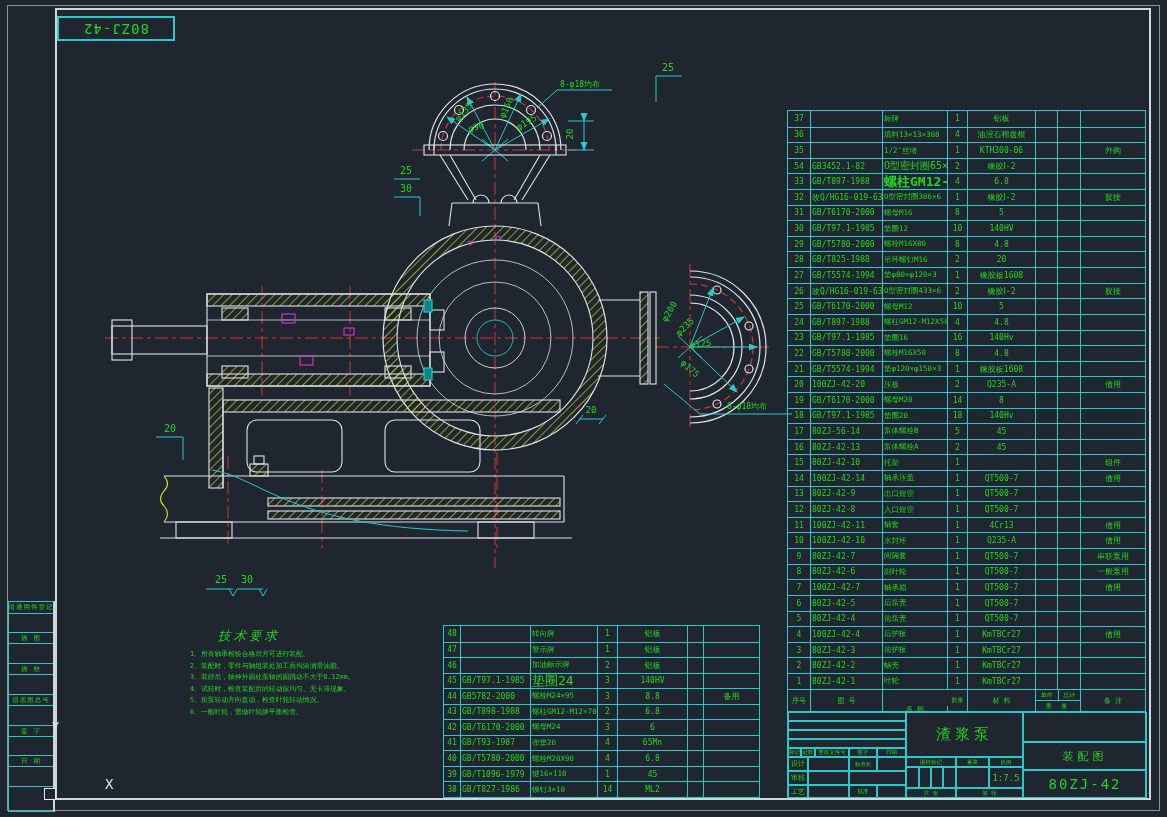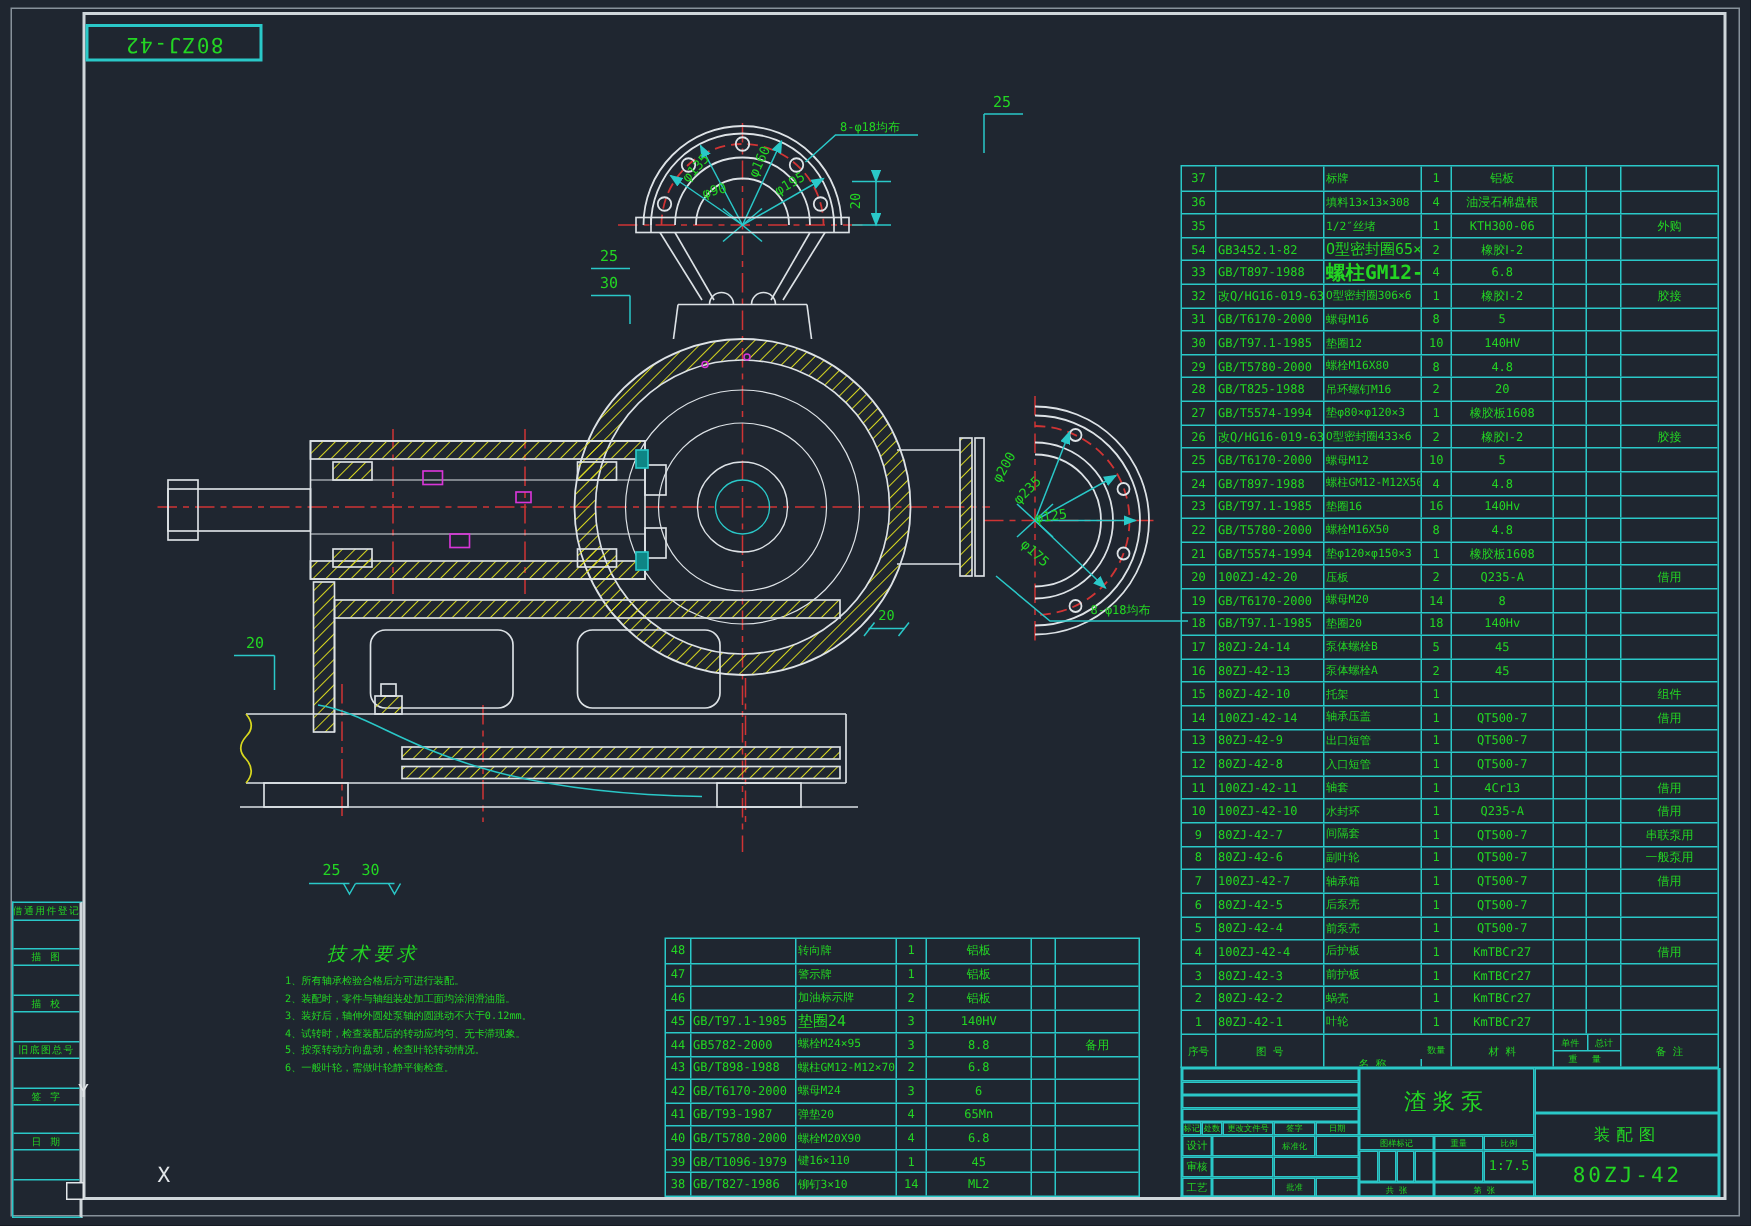--- a/index.html
+++ b/index.html
@@ -479,21 +479,21 @@
         <div class="bom-cell" style="width: 72px;">GB/T97.1-1985</div>
         <div class="bom-cell" style="width: 65px; font-size: 7.5px;">垫圈20</div>
         <div class="bom-cell ctr" style="width: 20px;">18</div>
         <div class="bom-cell ctr" style="width: 68px;">140Hv</div>
         <div class="bom-cell" style="width: 22px;"></div>
         <div class="bom-cell" style="width: 23px;"></div>
         <div class="bom-cell ctr" style="width: auto; flex: 1 1 0%;"></div>
       </div>
       <div class="bom-row" style="height: 15.6216px;">
         <div class="bom-cell ctr" style="width: 23px;">17</div>
-        <div class="bom-cell" style="width: 72px;">80ZJ-24-14</div>
+        <div class="bom-cell" style="width: 72px;">80ZJ-56-14</div>
         <div class="bom-cell" style="width: 65px; font-size: 7.5px;">泵体螺栓B</div>
         <div class="bom-cell ctr" style="width: 20px;">5</div>
         <div class="bom-cell ctr" style="width: 68px;">45</div>
         <div class="bom-cell" style="width: 22px;"></div>
         <div class="bom-cell" style="width: 23px;"></div>
         <div class="bom-cell ctr" style="width: auto; flex: 1 1 0%;"></div>
       </div>
       <div class="bom-row" style="height: 15.6216px;">
         <div class="bom-cell ctr" style="width: 23px;">16</div>
         <div class="bom-cell" style="width: 72px;">80ZJ-42-13</div>
@@ -696,21 +696,21 @@
         <div class="bom-cell" style="width: 70px;"></div>
         <div class="bom-cell" style="width: 67px; font-size: 7.5px;">加油标示牌</div>
         <div class="bom-cell ctr" style="width: 20px;">2</div>
         <div class="bom-cell ctr" style="width: 70px;">铝板</div>
         <div class="bom-cell" style="width: 16px;"></div>
         <div class="bom-cell ctr" style="width: auto; flex: 1 1 0%;"></div>
       </div>
       <div class="bom-row" style="height: 15.5455px;">
         <div class="bom-cell ctr" style="width: 17px;">45</div>
         <div class="bom-cell" style="width: 70px;">GB/T97.1-1985</div>
-        <div class="bom-cell" style="width: 67px; font-size: 10px;">垫圈24</div>
+        <div class="bom-cell" style="width: 67px; font-size: 13px;">垫圈24</div>
         <div class="bom-cell ctr" style="width: 20px;">3</div>
         <div class="bom-cell ctr" style="width: 70px;">140HV</div>
         <div class="bom-cell" style="width: 16px;"></div>
         <div class="bom-cell ctr" style="width: auto; flex: 1 1 0%;"></div>
       </div>
       <div class="bom-row" style="height: 15.5455px;">
         <div class="bom-cell ctr" style="width: 17px;">44</div>
         <div class="bom-cell" style="width: 70px;">GB5782-2000</div>
         <div class="bom-cell" style="width: 67px; font-size: 7.5px;">螺栓M24×95</div>
         <div class="bom-cell ctr" style="width: 20px;">3</div>

